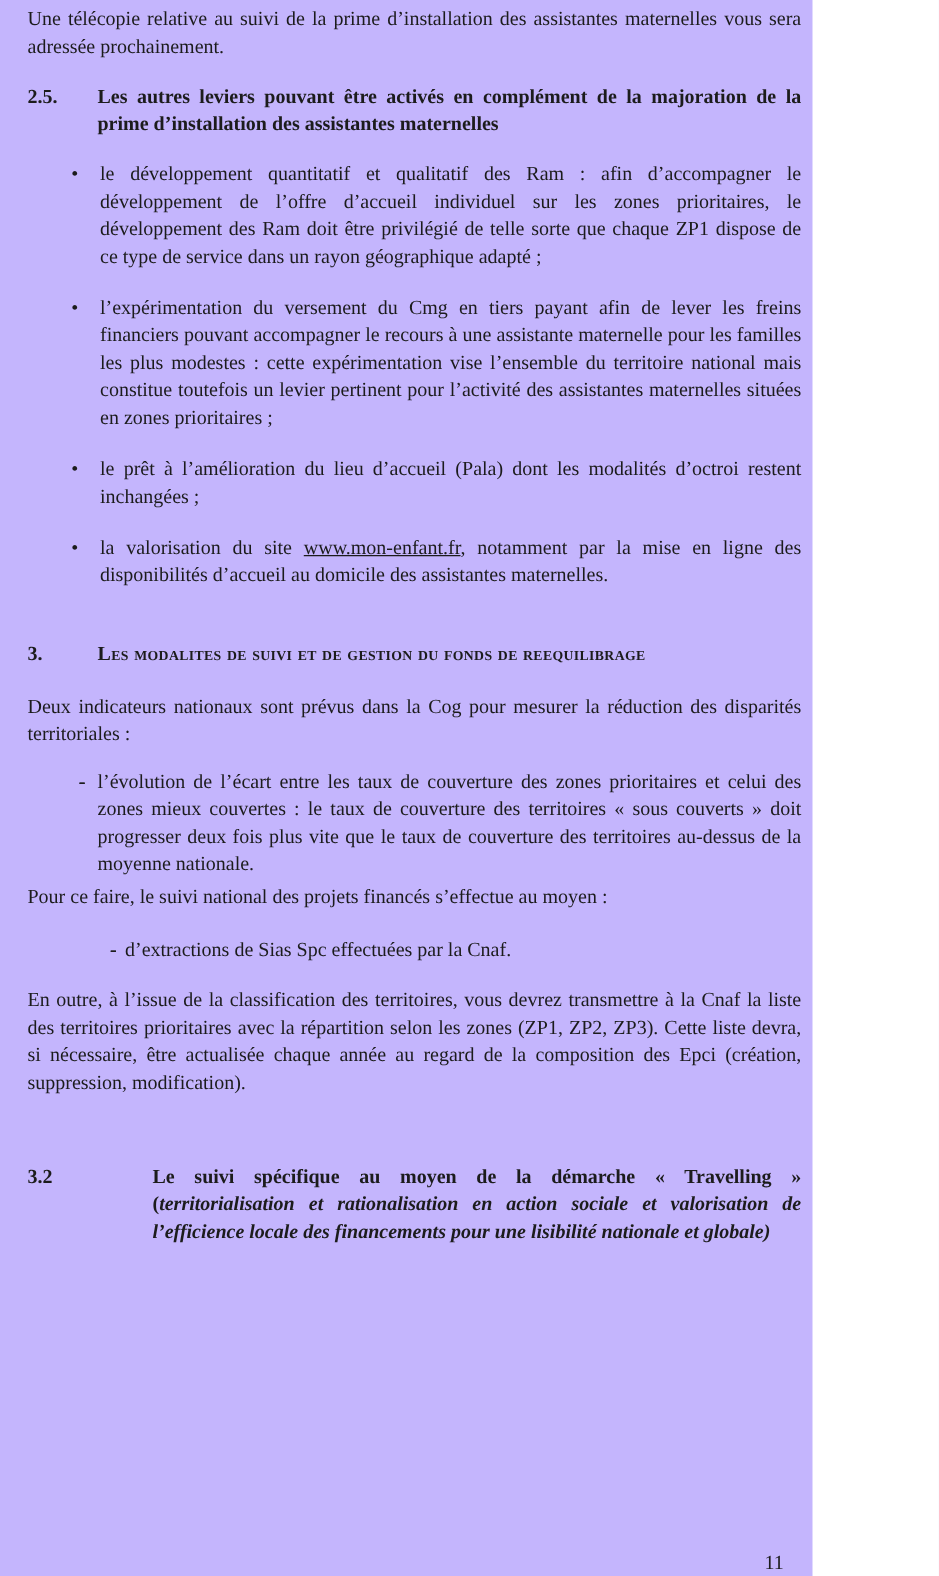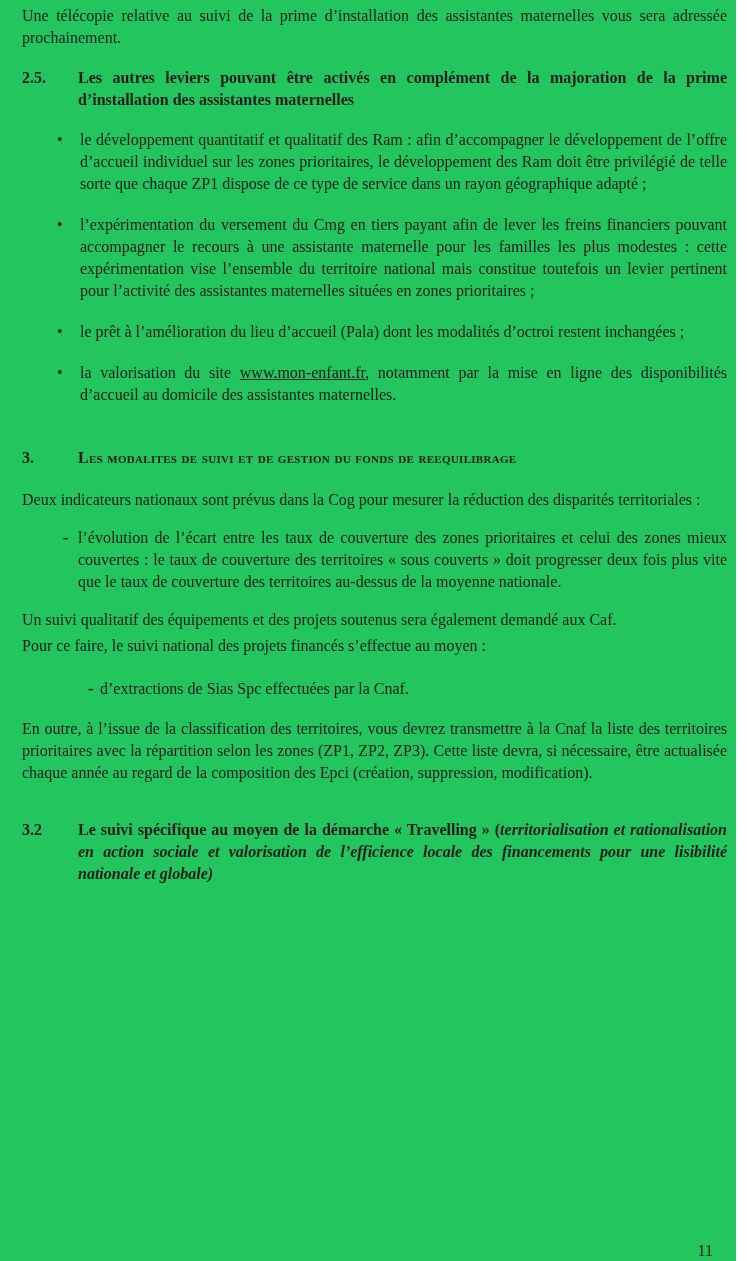--- a/index.html
+++ b/index.html
@@ -2,24 +2,24 @@
 <html lang="fr"><head>
 <meta charset="utf-8">
 <style>
   html, body {
     margin: 0;
     padding: 0;
     background: #ffffff;
   }
   .page {
     position: relative;
-    width: 736px;
+    width: 650px;
     height: 1261px;
     box-sizing: border-box;
-    background: #22c55e;
+    background: #c4b5fd;
     color: #1c1c1c;
     font-family: "Liberation Serif", serif;
     font-size: 16px;
     line-height: 22px;
     text-align: justify;
     padding: 5px 9px 0 22px;
     overflow: hidden;
   }
   p { margin: 0; }
 
@@ -92,21 +92,21 @@
   .mt-h3     { margin-top: 41px; }
   .mt-h31    { margin-top: 40px; }
   .mt-pdeux  { margin-top: 20px; }
   .mt-dash1  { margin-top: 16px; }
   .mt-dash1b { margin-top: 5px; }
   .mt-pcaf   { margin-top: 16px; }
   .mt-pfaire { margin-top: 4px; }
   .mt-tms    { margin-top: 21px; }
   .mt-tmsb   { margin-top: 8px; }
   .mt-outre  { margin-top: 18px; }
-  .mt-h32    { margin-top: 35px; }
+  .mt-h32    { margin-top: 53px; gap: 44px; }
 </style>
 </head>
 <body>
 
 <div class="page">
 
   <p>Une télécopie relative au suivi de la prime d’installation des assistantes maternelles vous sera adressée prochainement.</p>
 
   <div class="heading mt-h25">
     <span class="h-num">2.5.</span>
@@ -148,21 +148,20 @@
   <div class="mt-dash1">
     <div class="dash1-item">
       <span class="marker">-</span>
     </div>
     <div class="dash1-item mt-dash1b">
       <span class="marker">-</span>
       <span>l’évolution de l’écart entre les taux de couverture des zones prioritaires et celui des zones mieux couvertes : le taux de couverture des territoires « sous couverts » doit progresser deux fois plus vite que le taux de couverture des territoires au-dessus de la moyenne nationale.</span>
     </div>
   </div>
 
-  <p class="mt-pcaf">Un suivi qualitatif des équipements et des projets soutenus sera également demandé aux Caf.</p>
 
   <p class="mt-pfaire">Pour ce faire, le suivi national des projets financés s’effectue au moyen :</p>
 
   <div class="mt-tms">
     <div class="dash2-item">
       <span class="marker">-</span>
     </div>
     <div class="dash2-item mt-tmsb">
       <span class="marker">-</span>
       <span>d’extractions de Sias Spc effectuées par la Cnaf.</span>

